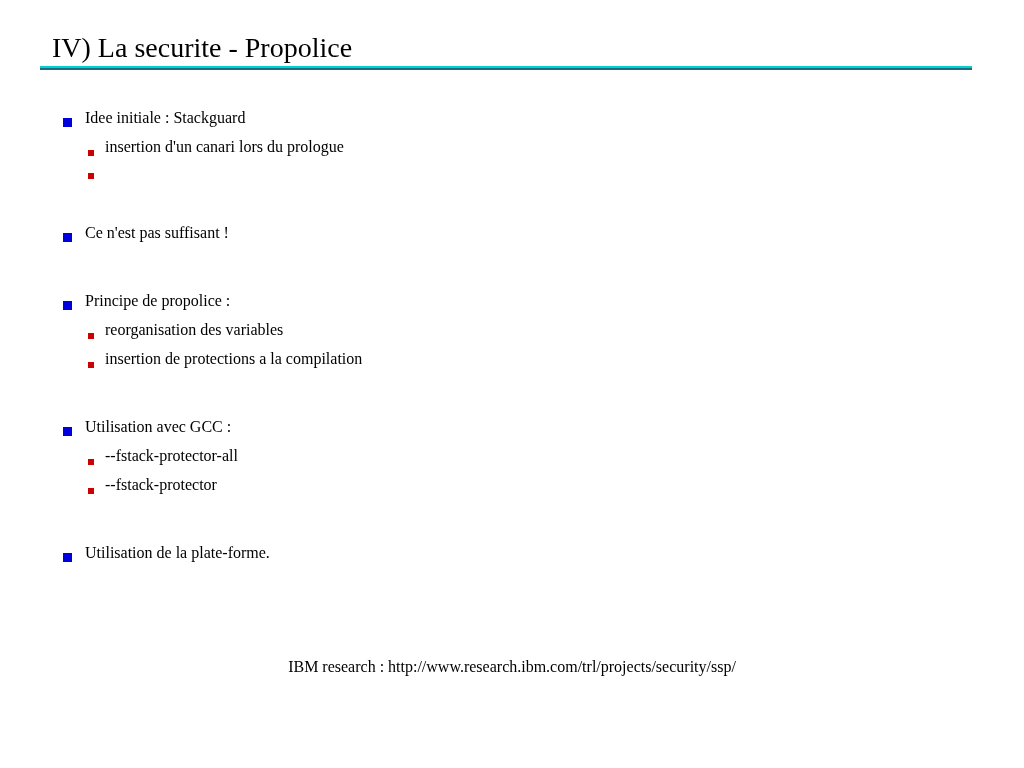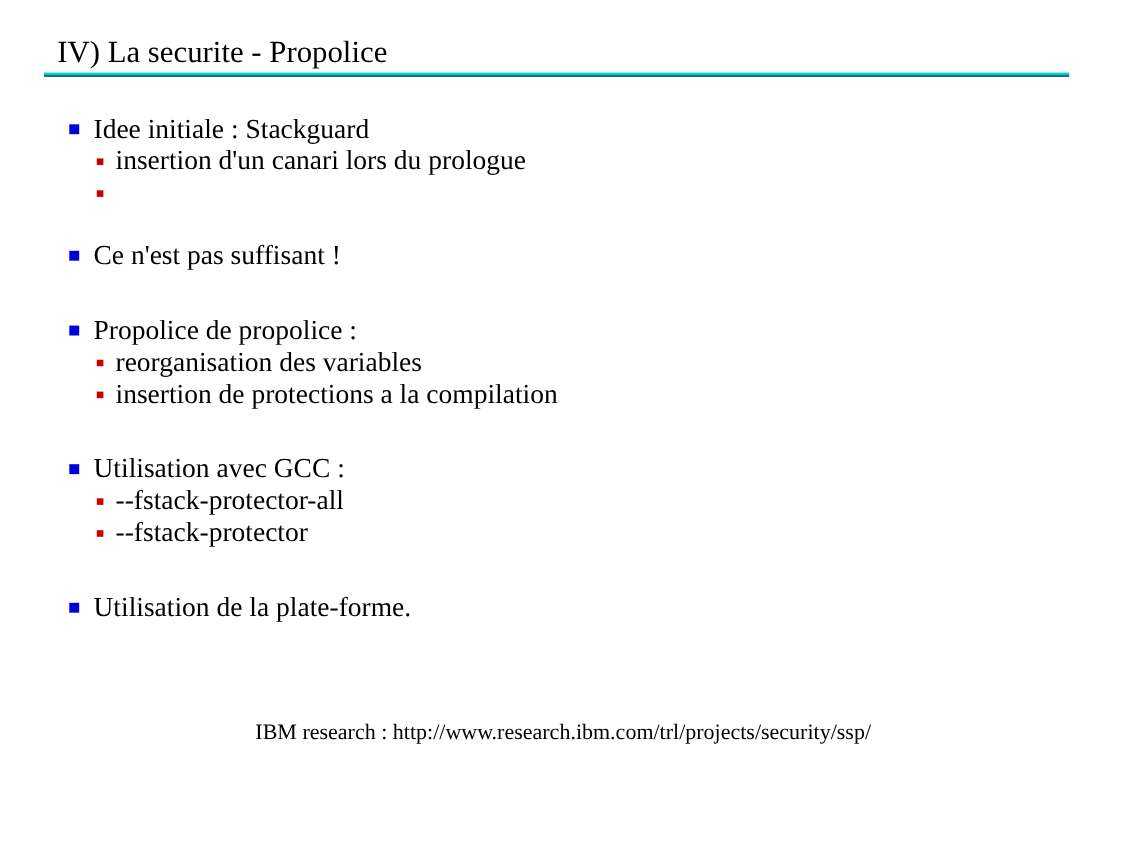--- a/index.html
+++ b/index.html
@@ -46,22 +46,22 @@
     width: 900px;
     list-style: none;
     margin: 0;
     padding: 0;
   }
   .group {
     margin: 0 0 39px 0;
   }
   .row {
     display: flex;
-    align-items: flex-start;
-    font-size: 25px;
+    align-items: center;
+    font-size: 16px;
     line-height: 29px;
     white-space: nowrap;
   }
   .sq1 {
     flex: 0 0 auto;
     width: 9px;
     height: 9px;
     margin-top: 10px;
     margin-right: 13px;
     background: var(--bullet-level1, #0000dd);
@@ -76,21 +76,21 @@
     margin-top: 12px;
     margin-right: 11px;
     background: var(--bullet-level2, #cc0000);
   }
   .footer {
     position: absolute;
     left: 0;
     top: 655px;
     width: 100%;
     text-align: center;
-    font-size: 20px;
+    font-size: 16px;
     line-height: 23px;
     color: #000000;
   }
 </style>
 </head>
 <body>
 
 <div class="slide">
 
   <div class="title">IV) La securite - Propolice</div>
@@ -116,21 +116,21 @@
     <li class="group">
       <div class="row">
         <span class="sq1"></span>
         <span>Ce n'est pas suffisant !</span>
       </div>
     </li>
 
     <li class="group">
       <div class="row">
         <span class="sq1"></span>
-        <span>Propolice de propolice :</span>
+        <span>Principe de propolice :</span>
       </div>
       <div class="row subrow">
         <span class="sq2"></span>
         <span>reorganisation des variables</span>
       </div>
       <div class="row subrow">
         <span class="sq2"></span>
         <span>insertion de protections a la compilation</span>
       </div>
     </li>

